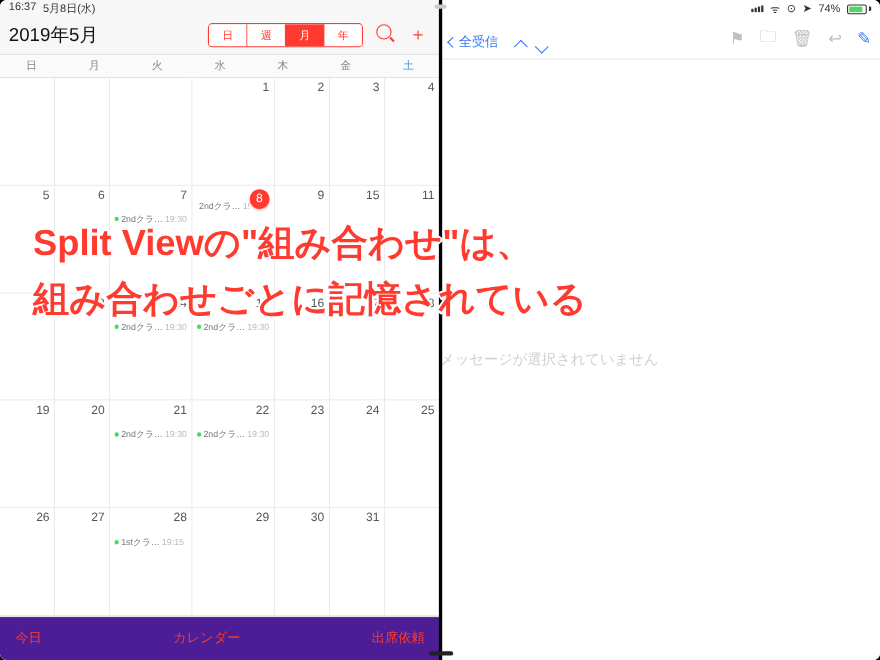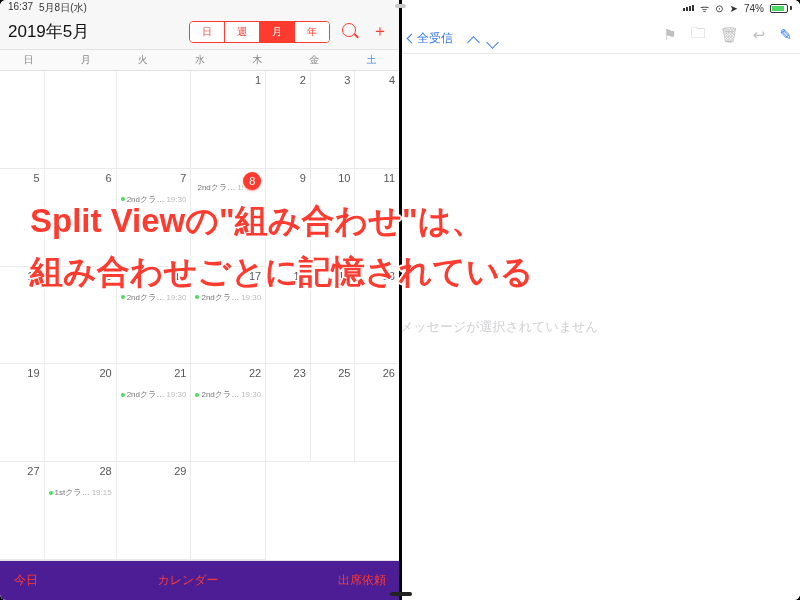--- a/index.html
+++ b/index.html
@@ -143,21 +143,21 @@
             <div class="ev">
               <span class="dot"></span>
               <span>2ndクラ…</span>
               <span class="ts">19:30</span>
             </div>
           </div>
           <div class="cell">
             <div class="dn">9</div>
           </div>
           <div class="cell">
-            <div class="dn">10</div>
+            <div class="dn">15</div>
           </div>
           <div class="cell">
             <div class="dn">11</div>
           </div>
           <div class="cell">
             <div class="dn">12</div>
           </div>
           <div class="cell">
             <div class="dn">18</div>
           </div>
@@ -203,40 +203,49 @@
           <div class="cell">
             <div class="dn">22</div>
             <div class="ev">
               <span class="dot"></span>
               <span>2ndクラ…</span>
               <span class="ts">19:30</span>
             </div>
           </div>
           <div class="cell">
             <div class="dn">23</div>
+          </div>
+          <div class="cell">
+            <div class="dn">24</div>
           </div>
           <div class="cell">
             <div class="dn">25</div>
           </div>
           <div class="cell">
             <div class="dn">26</div>
           </div>
           <div class="cell">
             <div class="dn">27</div>
           </div>
           <div class="cell">
             <div class="dn">28</div>
             <div class="ev">
               <span class="dot"></span>
               <span>1stクラ…</span>
               <span class="ts">19:15</span>
             </div>
           </div>
           <div class="cell">
             <div class="dn">29</div>
+          </div>
+          <div class="cell">
+            <div class="dn">30</div>
+          </div>
+          <div class="cell">
+            <div class="dn">31</div>
           </div>
           <div class="cell dim">
             <div class="dn"></div>
           </div>
         </div>
       <div class="cal-foot">
         <span>今日</span>
         <span>カレンダー</span>
         <span>出席依頼</span>
       </div>

